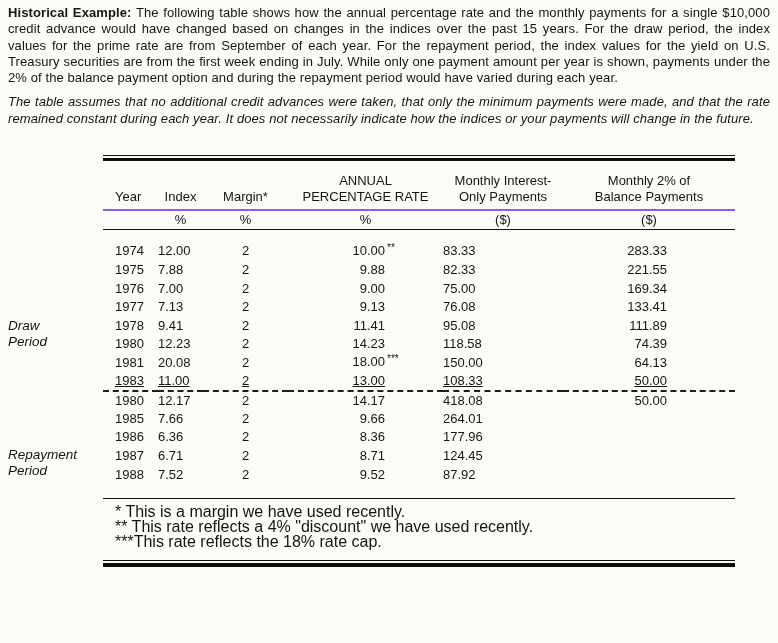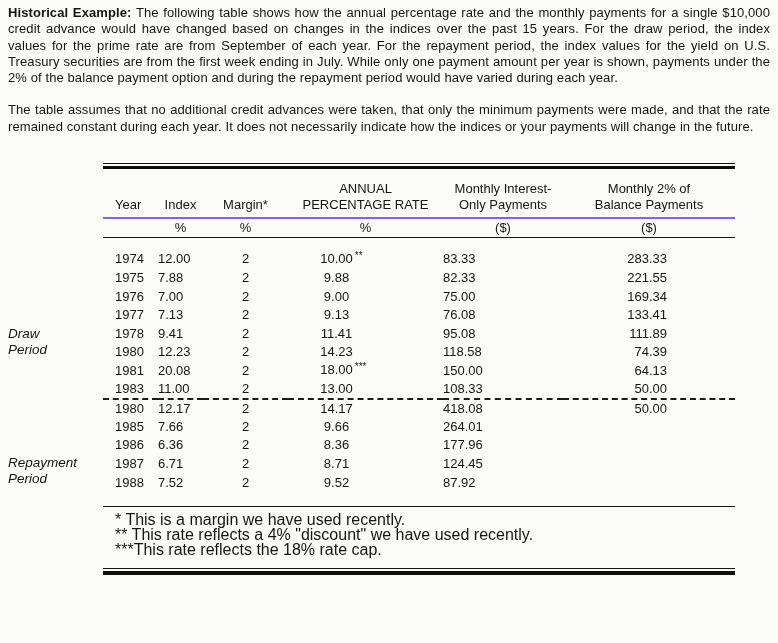--- a/index.html
+++ b/index.html
@@ -16,21 +16,21 @@
     padding: 5px 8px 0 8px;
     overflow: hidden;
   }
   .para {
     margin: 0;
     font-size: 13px;
     line-height: 16.3px;
     text-align: justify;
     letter-spacing: 0.1px;
   }
-  .para + .para { margin-top: 16px; }
+  .para + .para { margin-top: 8px; font-style: italic; }
   .para b { font-weight: bold; }
 
   .table-area { position: relative; margin-top: 28px; }
 
   .side-label {
     position: absolute; left: 0;
     font-style: italic;
     font-size: 13.5px; line-height: 16px;
   }
   .label-draw { top: 163px; }
@@ -70,30 +70,30 @@
   tbody td {
     height: 18.6px;
     padding: 0;
     line-height: 14px;
     vertical-align: middle;
     white-space: nowrap;
   }
   td.c-year   { text-align: left;  padding-left: 12px; }
   td.c-index  { text-align: left; padding-right: 7px; }
   td.c-margin { text-align: center; }
-  td.c-apr    { text-align: center; padding-right: 58px; }
+  td.c-apr    { text-align: right; padding-right: 58px; }
   td.c-io     { text-align: left; padding-right: 31px; }
   td.c-bal    { text-align: right; padding-right: 68px; }
   .note {
     display: inline-block; width: 0;
     white-space: nowrap; overflow: visible;
     font-size: 10px;
     position: relative; top: -4px; left: 2px;
   }
-  tr.divider td { border-bottom: 2px dashed #1c1c1c; }
+  tr.divider td { border-bottom: 2px dashed #1c1c1c; text-decoration: underline; }
 
   .foot-rule { height: 1px; background: #141414; margin-top: 14px; }
   .footnotes {
     padding: 5px 0 8px 12px;
     font-size: 16px;
     line-height: 15.3px;
   }
 </style>
 </head>
 <body>

